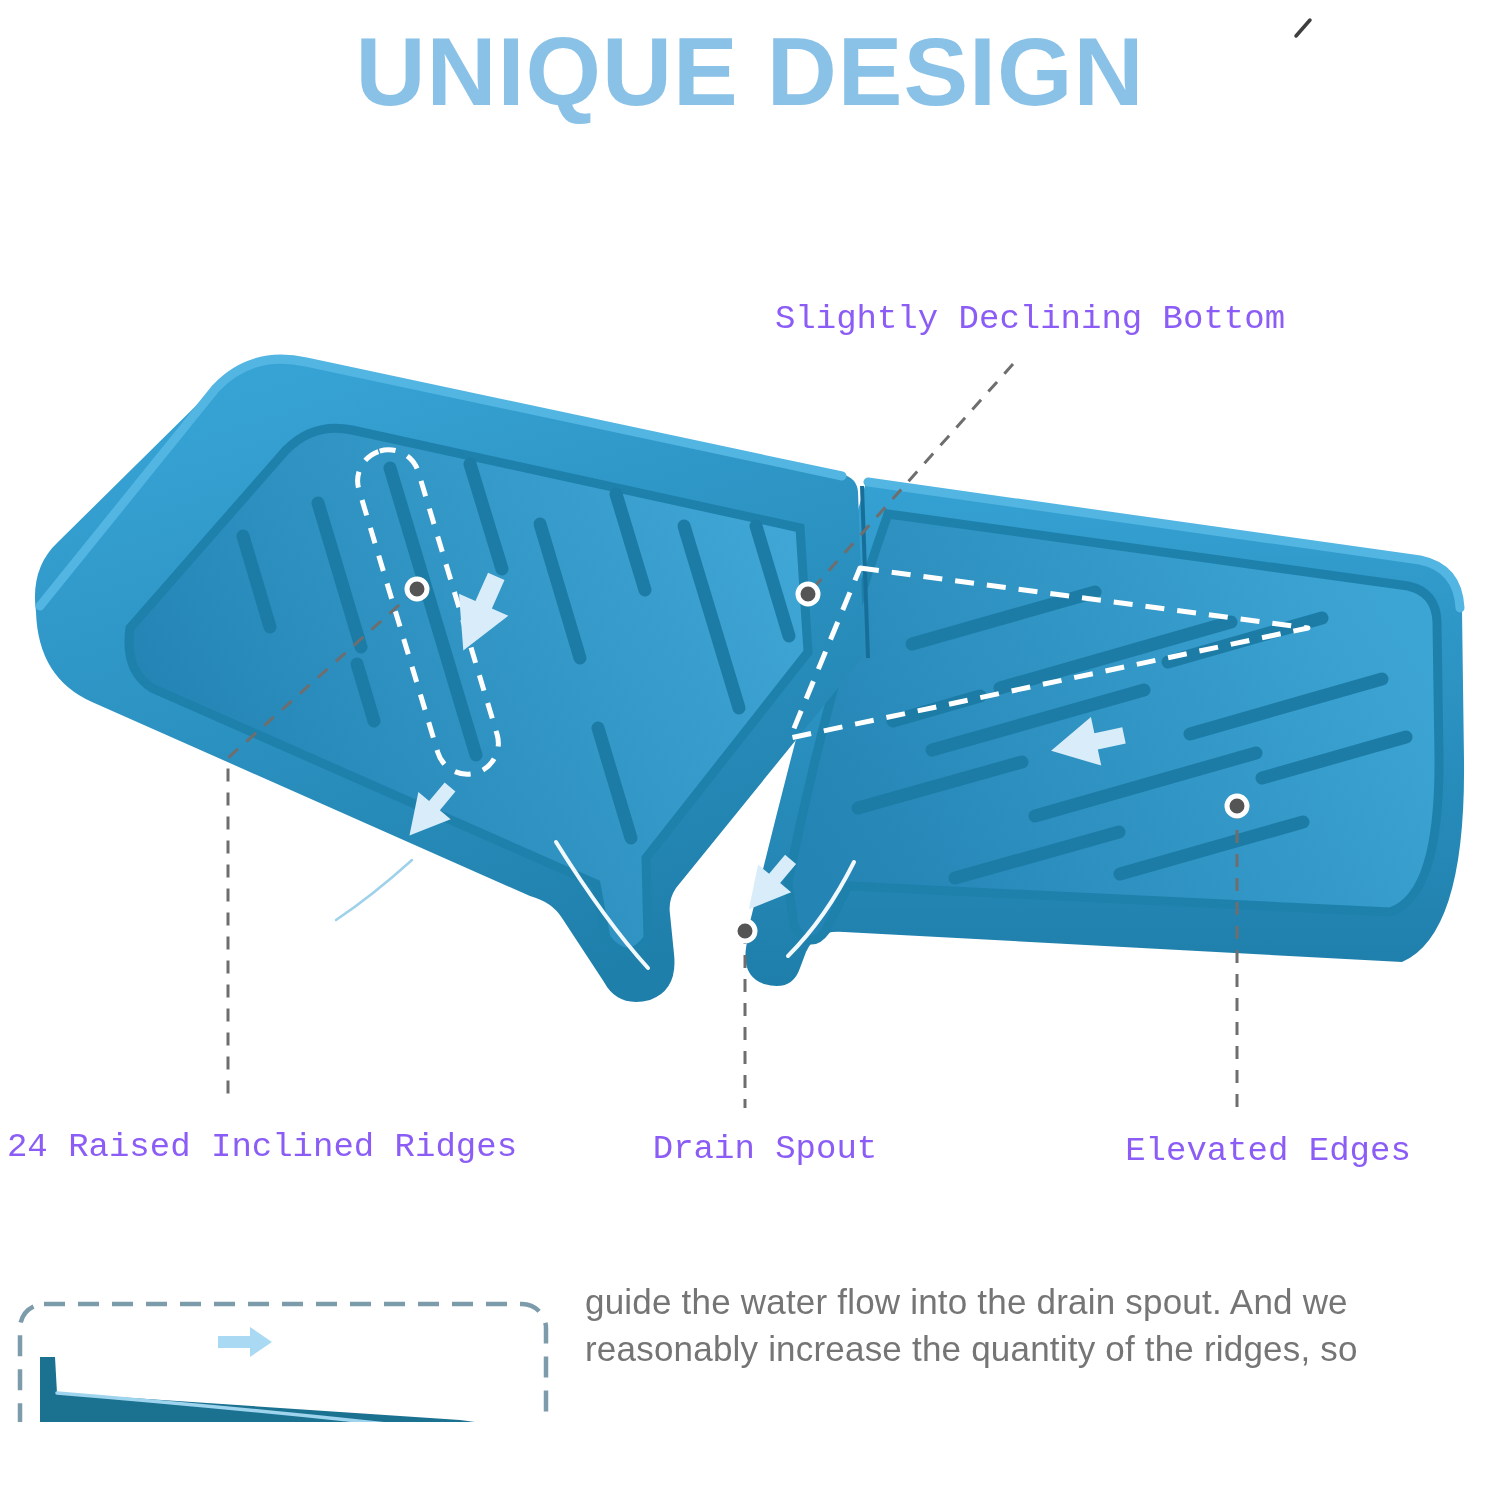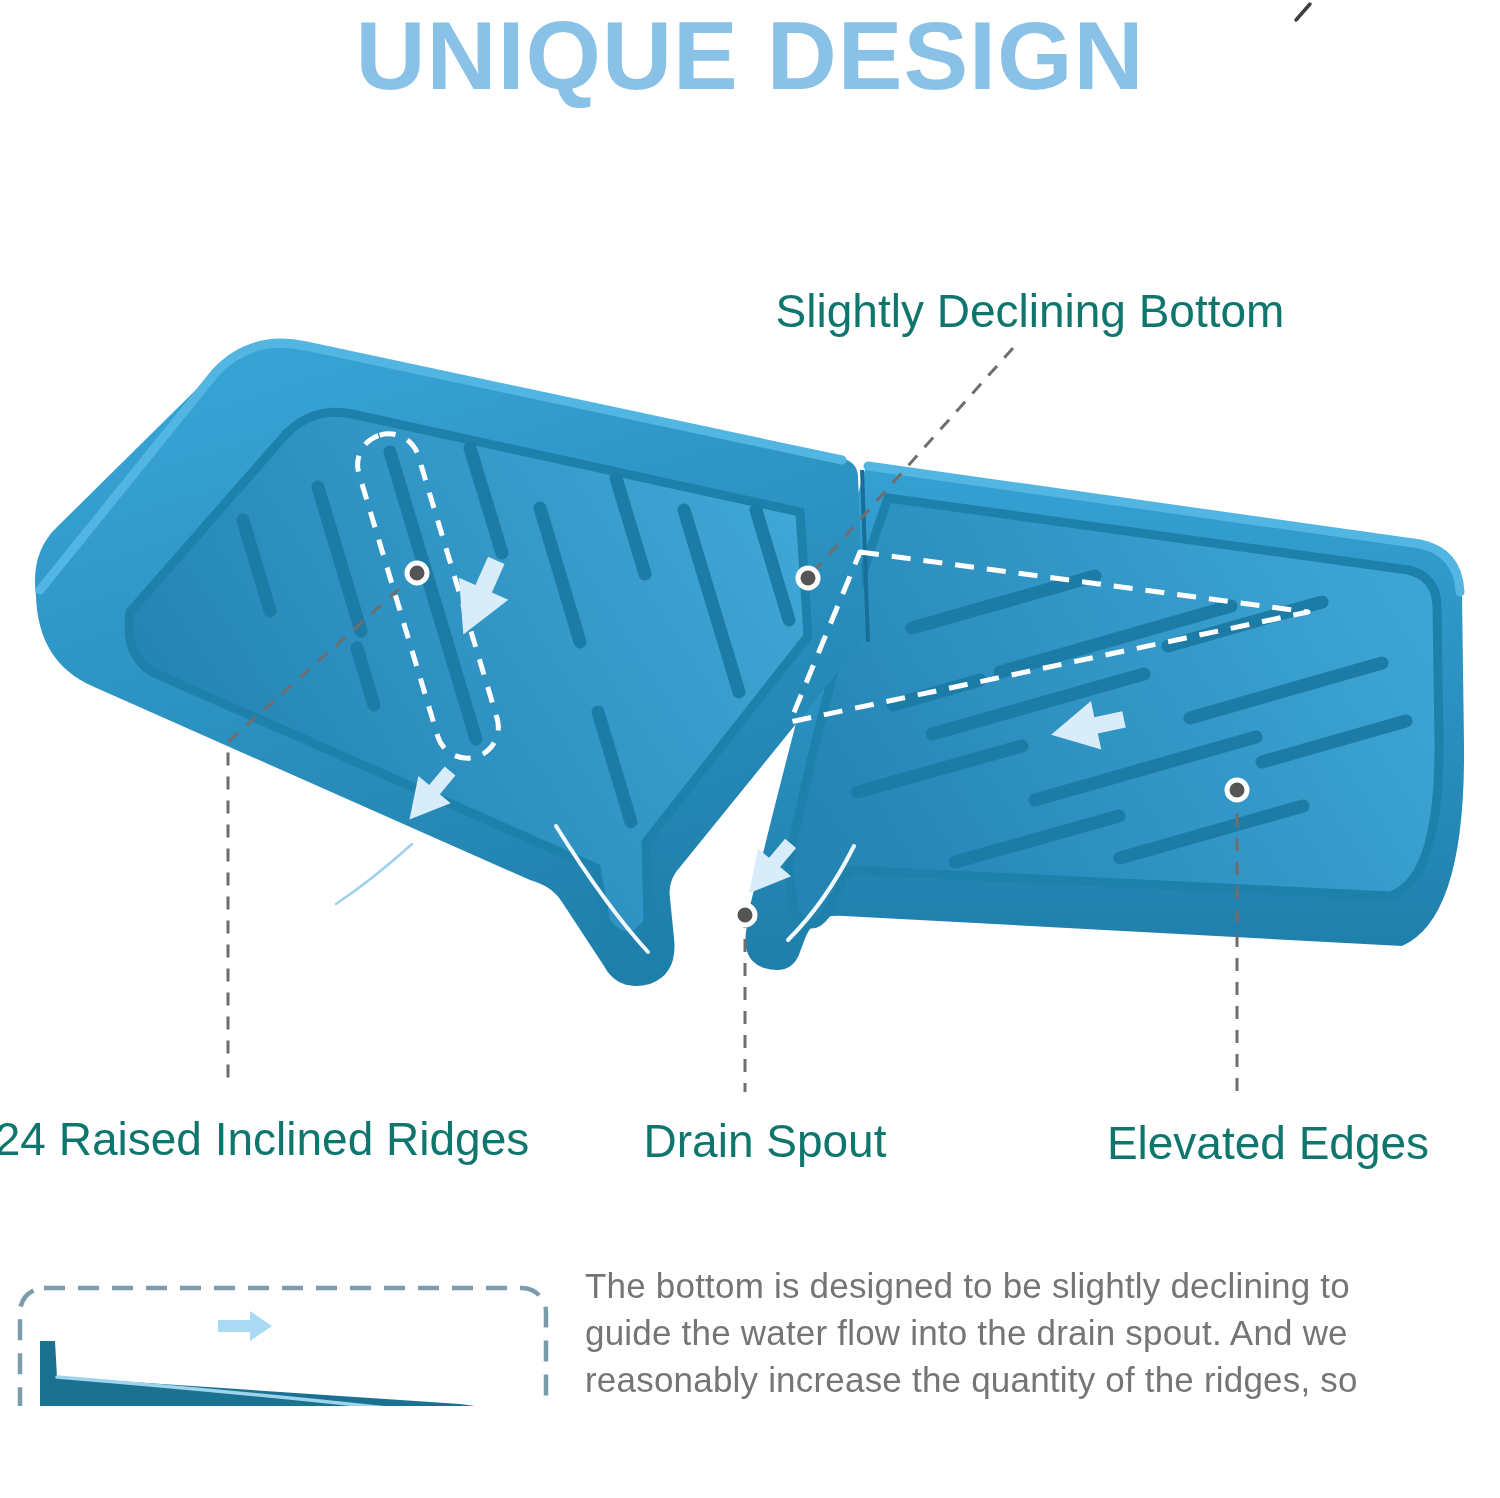--- a/index.html
+++ b/index.html
@@ -1,27 +1,28 @@
 <!DOCTYPE html>
 <html><head>
 <meta charset="utf-8">
 <style>
   html,body{margin:0;padding:0;background:#ffffff;}
   .page{
     position:relative;width:1500px;height:1406px;overflow:hidden;background:#ffffff;
     font-family:"Liberation Sans", sans-serif;
+    margin-top:16px;
   }
   .title{
     position:absolute;left:50%;top:0px;transform:translateX(-50%);
     font-size:97px;font-weight:700;letter-spacing:1px;color:#8AC2E7;white-space:nowrap;
   }
   .figure-svg{position:absolute;left:0;top:0;width:1500px;height:1498px;}
   .callout-label{
     position:absolute;transform:translateX(-50%);
-    font-size:46px;color:#0f766e;white-space:nowrap;
+    font-size:34px;color:#8b5cf6;white-space:nowrap;font-family:Liberation Mono, monospace;
   }
   .label-declining{left:1030px;top:284px;}
   .label-ridges{left:262px;top:1112px;}
   .label-drain{left:765px;top:1114px;text-align:right;}
   .label-edges{left:1268px;top:1116px;text-align:center;}
   .description{
     position:absolute;left:585px;top:1262px;width:910px;
     font-size:35px;line-height:47px;color:#757575;letter-spacing:0.2px;
   }
   .description .line{white-space:nowrap;}
@@ -133,18 +134,17 @@
   </svg>
 
   <div class="title">UNIQUE DESIGN</div>
 
   <div class="callout-label label-declining">Slightly Declining Bottom</div>
   <div class="callout-label label-ridges">24 Raised Inclined Ridges</div>
   <div class="callout-label label-drain">Drain Spout</div>
   <div class="callout-label label-edges">Elevated Edges</div>
 
   <div class="description">
-    <div class="line">The bottom is designed to be slightly declining to</div>
     <div class="line">guide the water flow into the drain spout. And we</div>
     <div class="line">reasonably increase the quantity of the ridges, so</div>
   </div>
 
 </div>
 
 </body></html>

